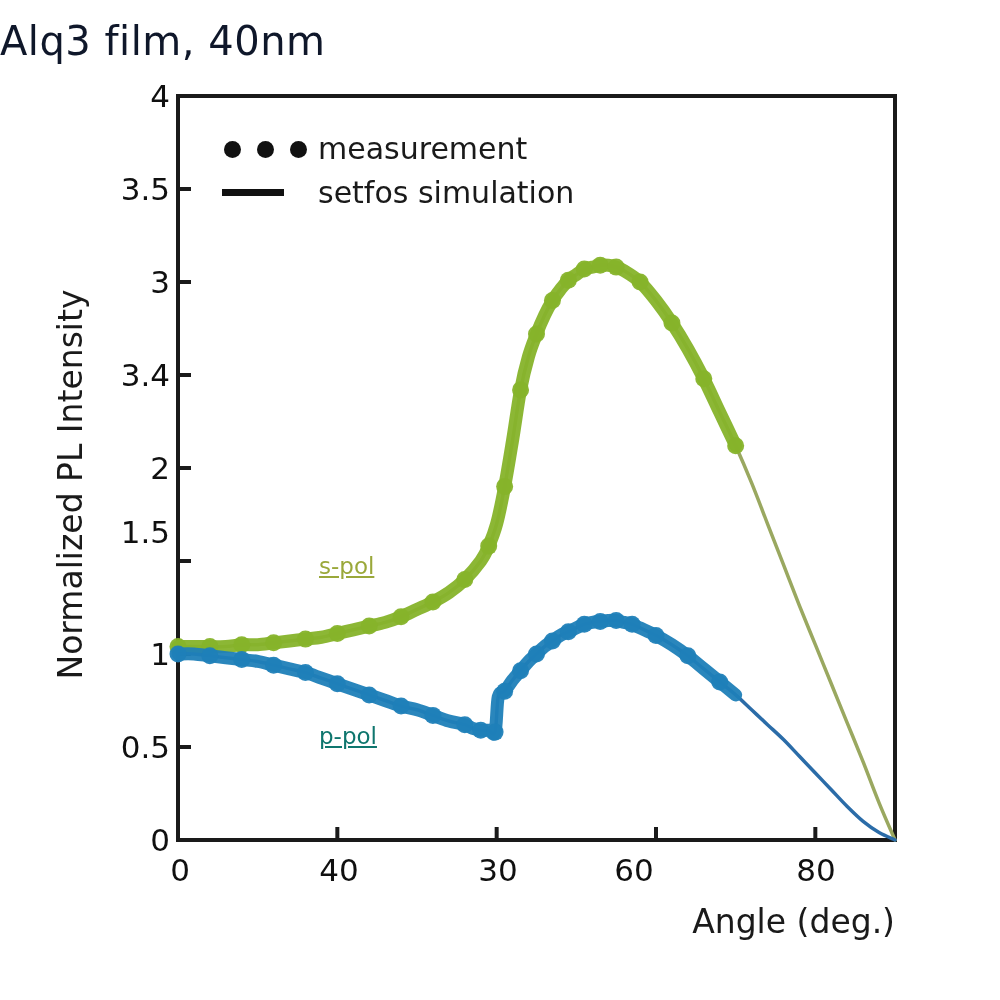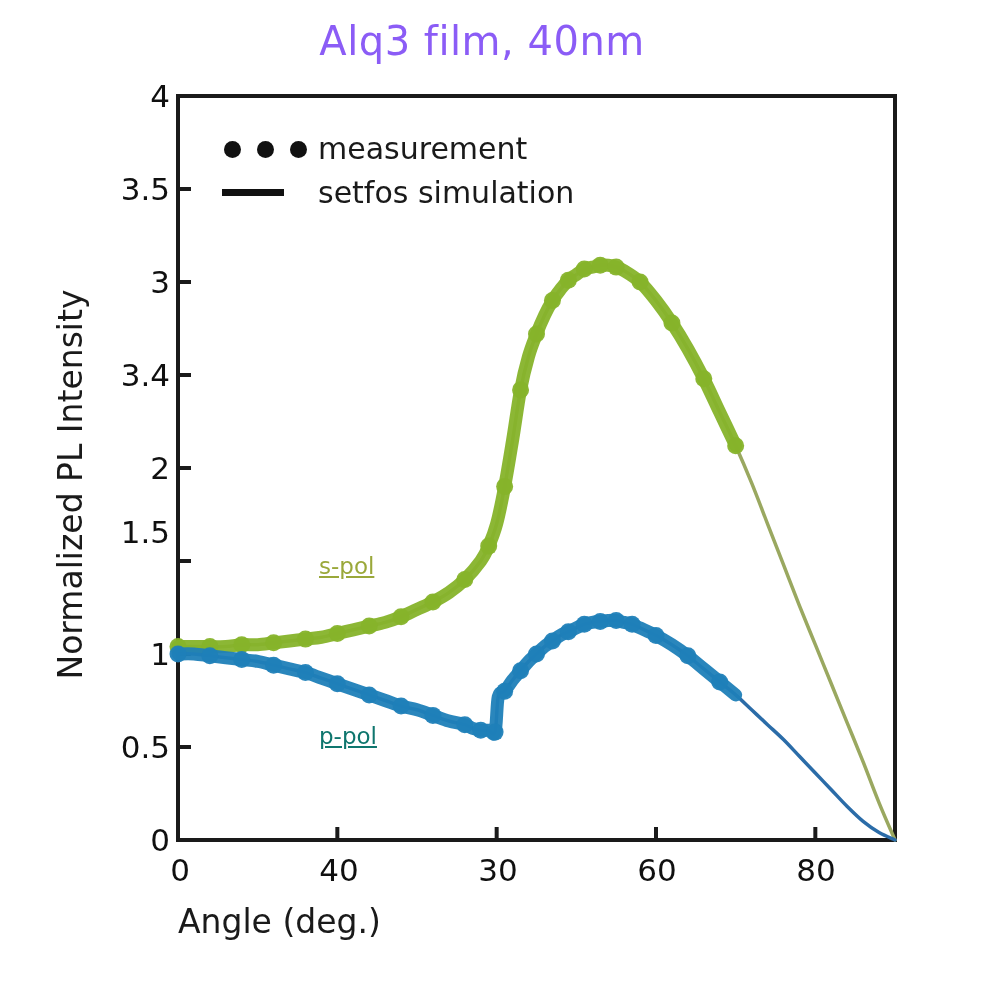--- a/index.html
+++ b/index.html
@@ -6,37 +6,37 @@
   body{
     width:1000px;height:1000px;
     background:#ffffff;
     font-family:"DejaVu Sans", sans-serif;
     overflow:hidden;
     position:relative;
   }
   #figure{position:absolute;left:0;top:0;width:1000px;height:1000px;}
   .chart-title{
     position:absolute;left:0;top:18px;width:964px;
-    text-align:center;
-    font-size:40px;color:#8b5cf6;
+    text-align:left;
+    font-size:40px;color:#0f172a;
     font-family:"DejaVu Sans", sans-serif;
     letter-spacing:0.5px;
   }
   .ylabel{
     position:absolute;
     left:-210px;top:465px;
     width:560px;
     text-align:center;
     transform:rotate(-90deg);
     transform-origin:center center;
     font-size:33px;color:#1a1a1a;
   }
   .xlabel{
     position:absolute;left:178px;top:902px;width:717px;
-    text-align:left;font-size:33px;color:#1a1a1a;
+    text-align:right;font-size:33px;color:#1a1a1a;
   }
   .tick-label-y{
     position:absolute;
     right:0;
     width:60px;
     text-align:right;
     font-size:31px;color:#101010;
     transform:translateY(-50%);
   }
   .ytick-wrap{position:absolute;left:108px;top:0;width:62px;height:1000px;}
@@ -84,21 +84,21 @@
     <div class="tick-label-y" style="top:532px">1.5</div>
     <div class="tick-label-y" style="top:654px">1</div>
     <div class="tick-label-y" style="top:747px">0.5</div>
     <div class="tick-label-y" style="top:840px">0</div>
   </div>
 
   <div class="xtick-wrap">
     <div class="tick-label-x" style="left:180px">0</div>
     <div class="tick-label-x" style="left:339px">40</div>
     <div class="tick-label-x" style="left:498px">30</div>
-    <div class="tick-label-x" style="left:657px">60</div>
+    <div class="tick-label-x" style="left:634px">60</div>
     <div class="tick-label-x" style="left:816px">80</div>
   </div>
 
   <div>
     <div class="legend-dot" style="left:224px;top:141px"></div>
     <div class="legend-dot" style="left:257px;top:141px"></div>
     <div class="legend-dot" style="left:290px;top:141px"></div>
     <div class="legend-text" style="left:318px;top:131px">measurement</div>
 
     <div class="legend-line" style="left:222px;top:189px"></div>

